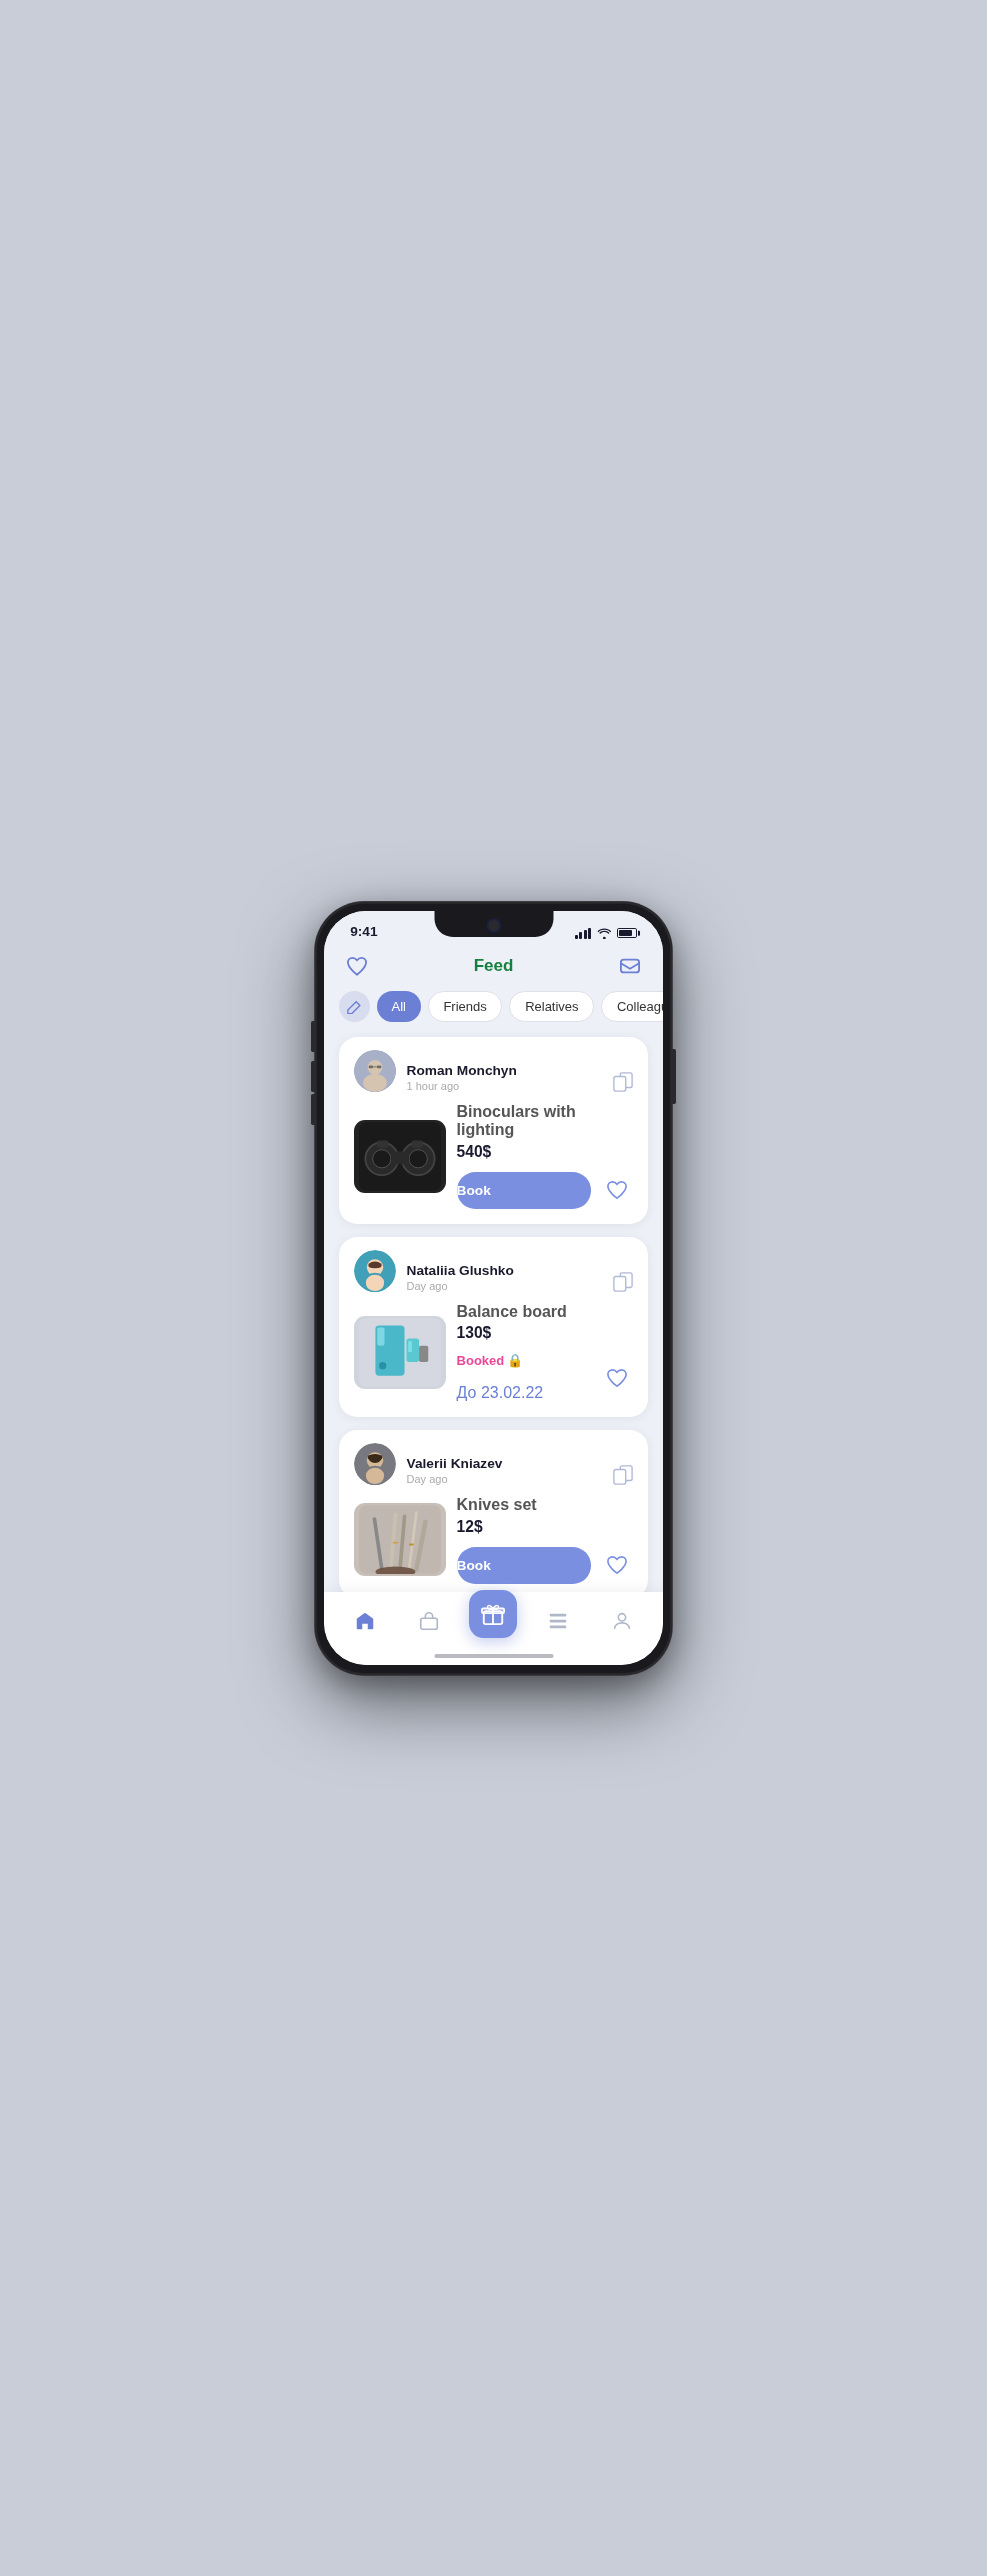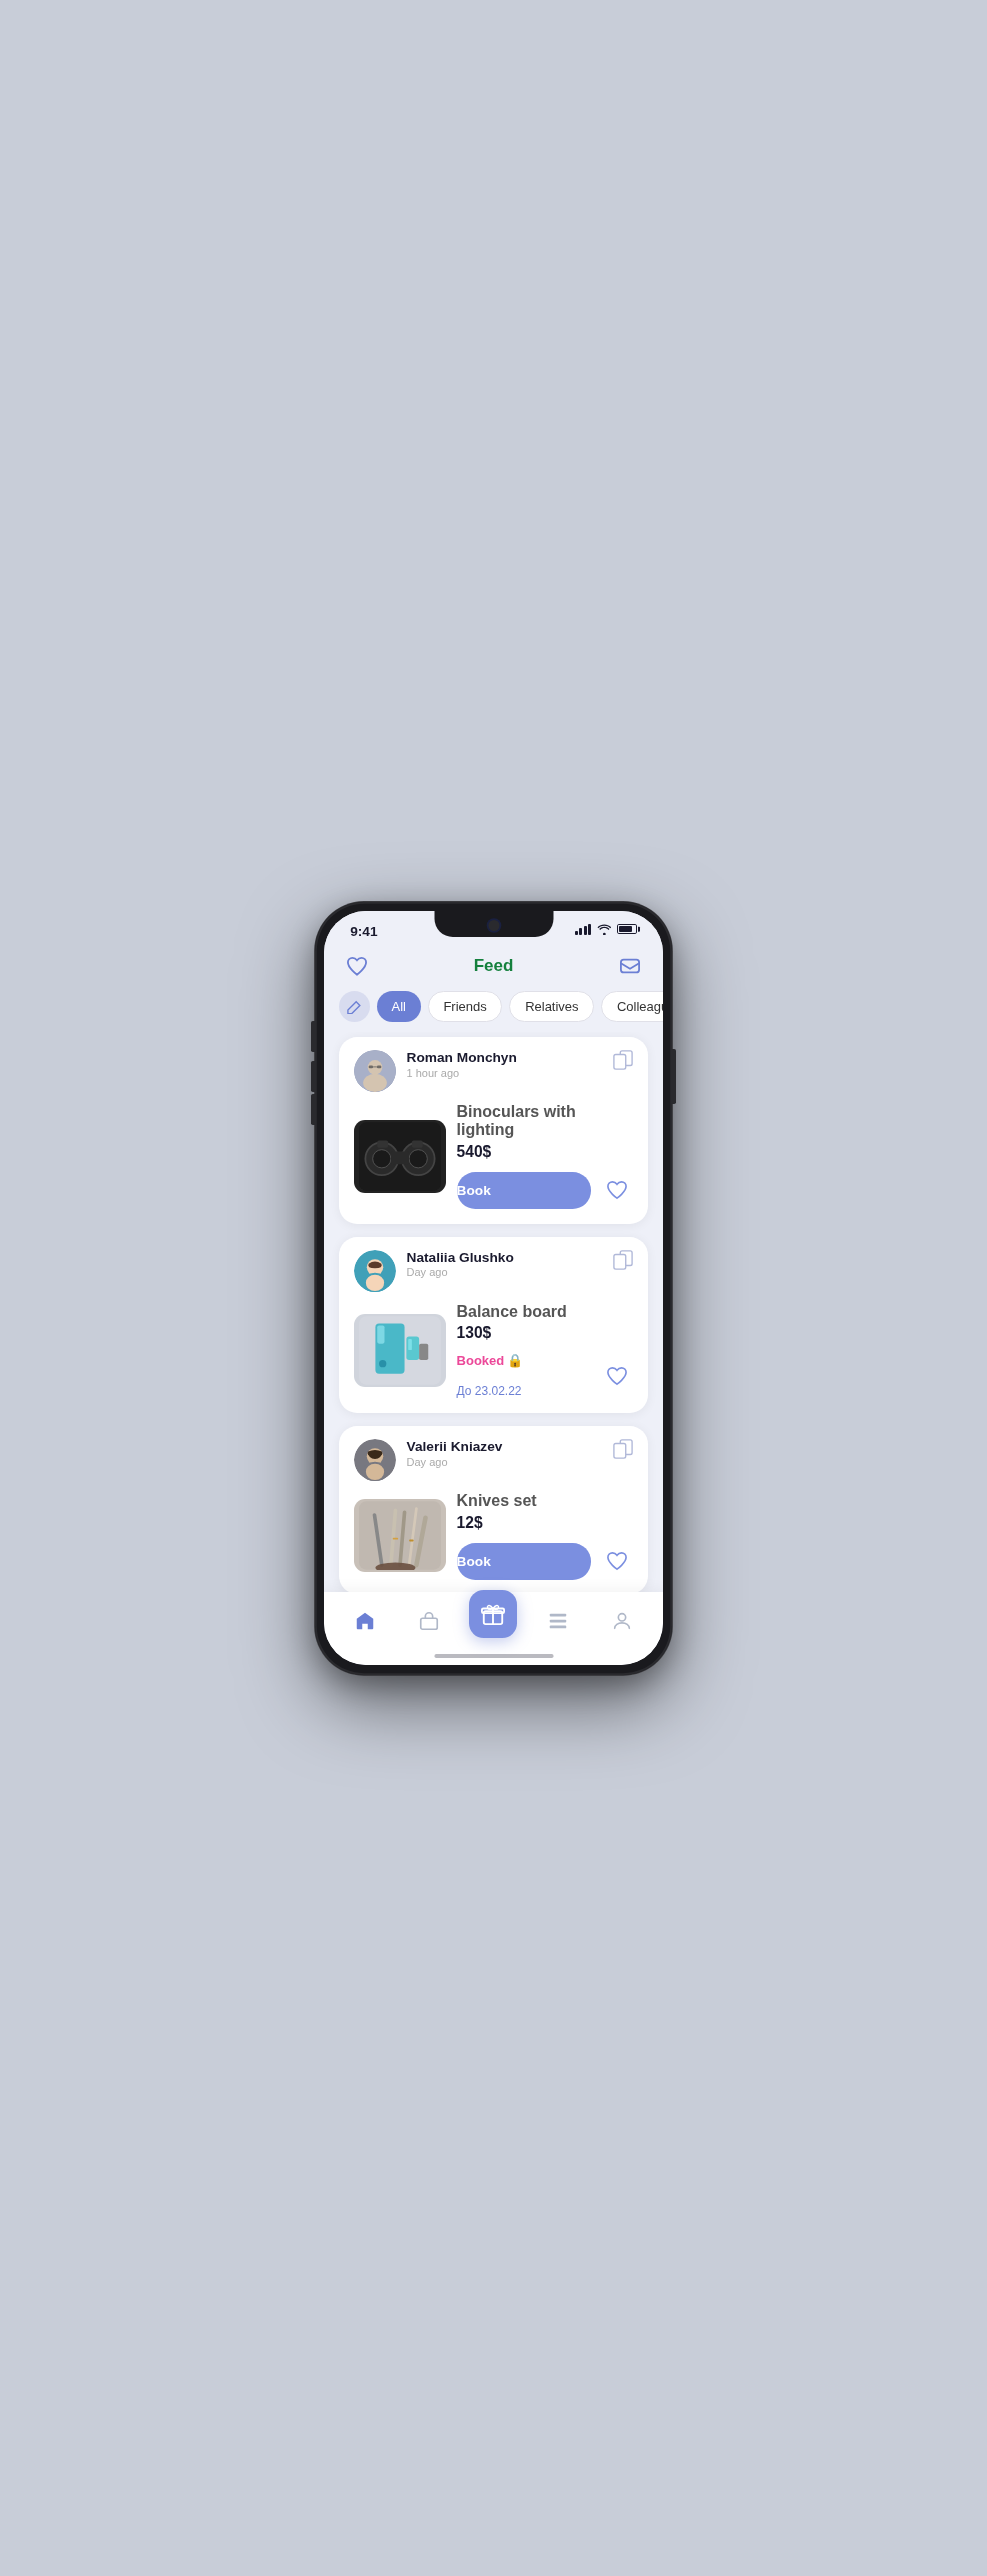--- a/index.html
+++ b/index.html
@@ -57,21 +57,21 @@
       overflow: hidden;
       position: relative;
       display: flex;
       flex-direction: column;
     }
 
     
     .status-bar {
       display: flex;
       justify-content: space-between;
-      align-items: flex-start;
+      align-items: flex-end;
       padding: 13px 26px 5.5px;
       background: #eef0f8;
       flex-shrink: 0;
     }
     .status-time {
       font-size: 13.7px;
       font-weight: 600;
       color: #1a1a2e;
     }
     .status-icons {
@@ -234,21 +234,21 @@
     
     .feed-card {
       background: white;
       border-radius: 18.3px;
       padding: 13px 14.7px 14.7px;
       box-shadow: 0 1.8px 11px rgba(0,0,0,0.06);
     }
 
     .card-user-row {
       display: flex;
-      align-items: flex-start;
+      align-items: flex-end;
       gap: 11px;
       margin-bottom: 11px;
     }
 
     .user-avatar {
       width: 42px;
       height: 42px;
       border-radius: 50%;
       overflow: hidden;
       flex-shrink: 0;
@@ -373,21 +373,21 @@
     
     .booked-status {
       margin-top: 7.3px;
     }
     .booked-label {
       font-size: 13px;
       color: #ec4899;
       font-weight: 600;
     }
     .booked-date {
-      font-size: 12px;
+      font-size: 16px;
       color: #6b7fd4;
       margin-top: 16px;
     }
 
     
     .bottom-nav {
       position: absolute;
       bottom: 0;
       left: 0;
       right: 0;

